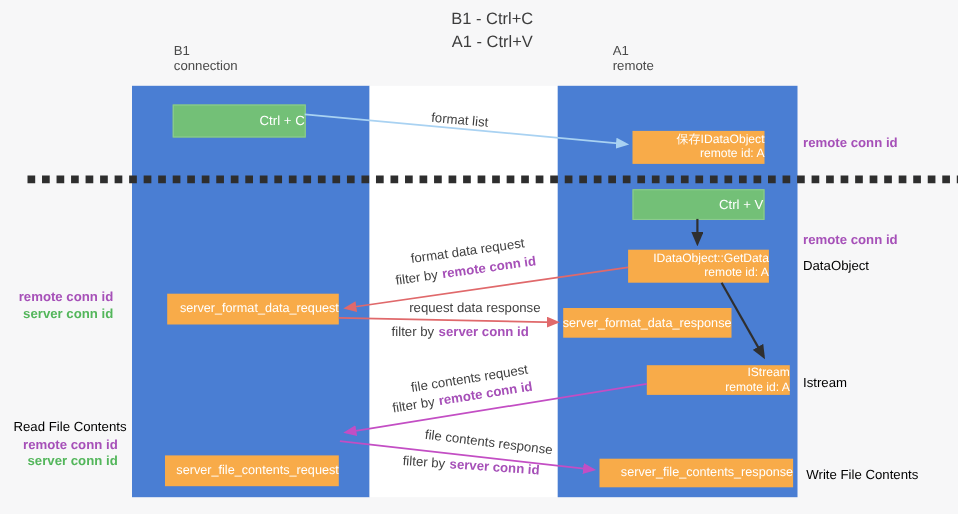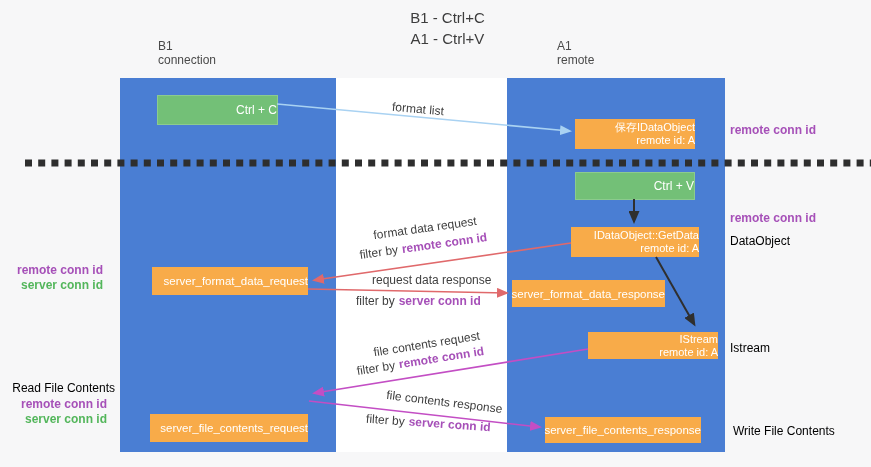--- a/index.html
+++ b/index.html
@@ -84,21 +84,21 @@
 
 <div class="node orange two" style="left:588px;top:332px;width:130px;height:27px;">
   <div>IStream</div>
   <div>remote id: A</div>
 </div>
 
 <div class="node orange" style="left:150px;top:384px;width:158px;height:28px;margin-top:30px;">
   <div>server_file_contents_request</div>
 </div>
 
-<div class="node orange" style="left:545px;top:417px;width:156px;height:26px;">
+<div class="node orange" style="left:545px;top:417px;width:176px;height:26px;">
   <div>server_file_contents_response</div>
 </div>
 
 <svg class="overlay" width="871" height="467" viewBox="0 0 871 467">
   <defs>
     <marker id="ah-blue" markerUnits="userSpaceOnUse" markerWidth="12" markerHeight="10" refX="9" refY="5" orient="auto">
       <path d="M0,0 L12,5 L0,10 Z" fill="#a9d2f2"></path>
     </marker>
     <marker id="ah-black" markerUnits="userSpaceOnUse" markerWidth="13" markerHeight="11" refX="10" refY="5.5" orient="auto">
       <path d="M0,0 L13,5.5 L0,11 Z" fill="#2f2f2f"></path>

